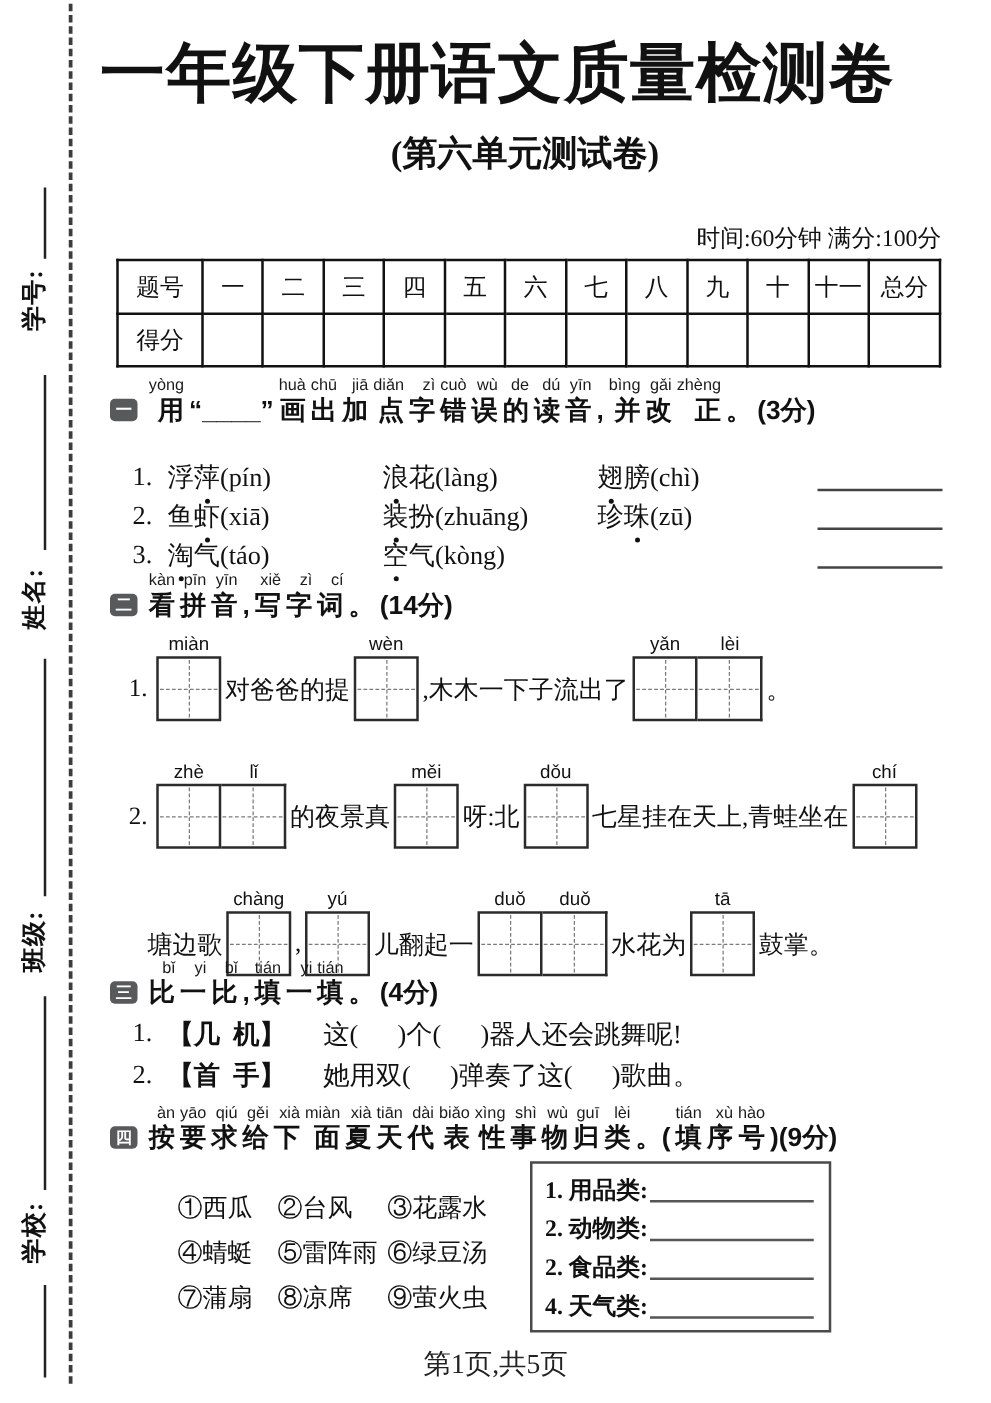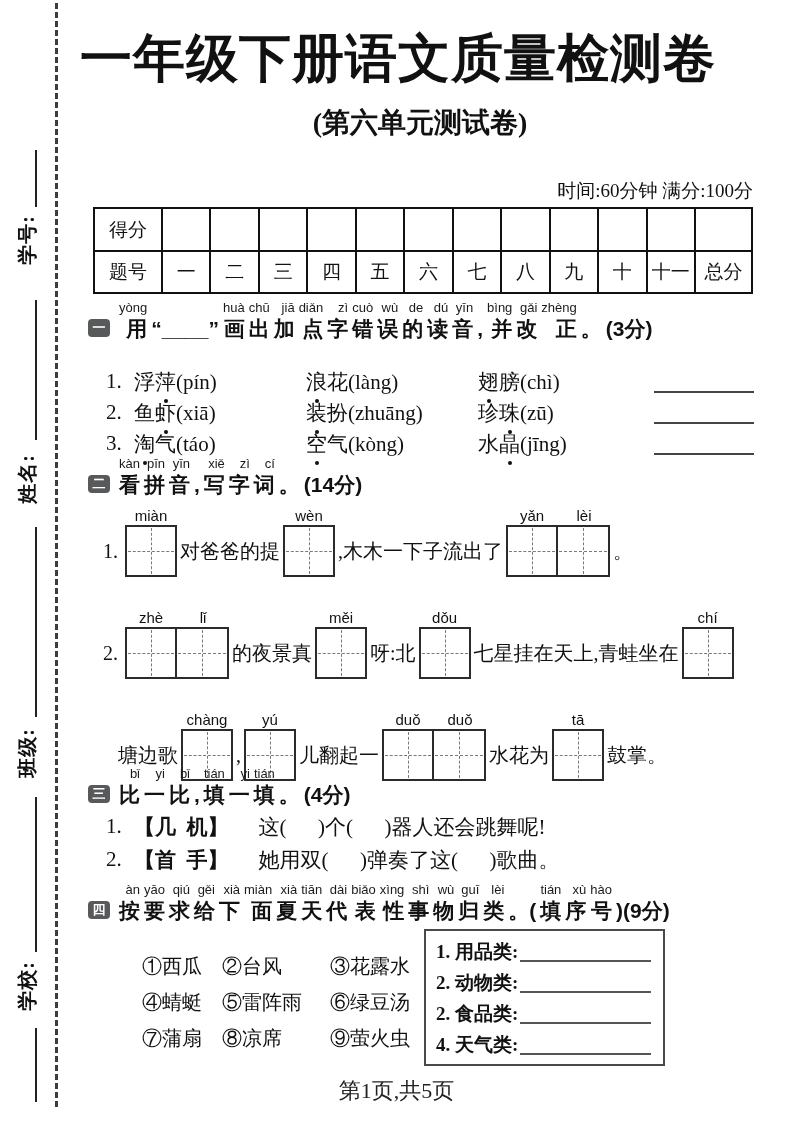--- a/index.html
+++ b/index.html
@@ -62,21 +62,21 @@
   .gcell::after{content:"";position:absolute;top:1px;bottom:1px;left:50%;border-left:1.5px dashed #7a7a7a;}
 
   
   #q3-rows{position:absolute;top:810px;left:106px;width:648px;}
   .q3row{display:flex;align-items:center;height:33px;font-size:21px;white-space:pre;}
   .q3opt{font-weight:600;margin-right:30px;}
 
   
   #q4-items{position:absolute;top:948px;left:100px;width:310px;}
   .q4row{display:flex;height:36px;align-items:center;font-size:20px;}
-  .q4item:nth-child(1){width:104px;margin-left:42px;}.q4item:nth-child(2){width:114px;}.q4item:nth-child(3){width:130px;text-align:right;}
+  .q4item:nth-child(1){width:104px;margin-left:42px;}.q4item:nth-child(2){width:114px;}.q4item:nth-child(3){width:130px;}
   .catbox{position:absolute;top:929px;left:424px;width:241px;height:137px;border:2px solid #4a4a4a;
           box-sizing:border-box;padding:6px 12px 6px 10px;display:flex;flex-direction:column;justify-content:space-between;}
   .catrow{display:flex;align-items:flex-end;height:28px;text-align:center;}
   .catlabel{font-size:19px;font-weight:600;white-space:pre;}
   .catline{flex:1;border-bottom:2px solid #555;margin:0 0 3px 2px;height:18px;}
 
   
   .footer{position:absolute;top:1076px;left:0;width:793px;text-align:center;font-size:22px;color:#222;}
 
   
@@ -102,50 +102,50 @@
   <div class="sline sl3"></div>
   <div class="sline sl4"></div>
   <div class="sline sl5"></div>
 
   <div class="title">一年级下册语文质量检测卷</div>
   <div class="subtitle">(第六单元测试卷)</div>
   <div class="meta">时间:60分钟  满分:100分</div>
 
   <table class="score">
     <tbody>
-      <tr id="score-row2">
-          <td>得分</td>
-          <td></td>
-          <td></td>
-          <td></td>
-          <td></td>
-          <td></td>
-          <td></td>
-          <td></td>
-          <td></td>
-          <td></td>
-          <td></td>
-          <td></td>
-          <td></td>
-        </tr>
       <tr id="score-row1">
           <td>题号</td>
           <td>一</td>
           <td>二</td>
           <td>三</td>
           <td>四</td>
           <td>五</td>
           <td>六</td>
           <td>七</td>
           <td>八</td>
           <td>九</td>
           <td>十</td>
           <td>十一</td>
           <td>总分</td>
         </tr>
+      <tr id="score-row2">
+          <td>得分</td>
+          <td></td>
+          <td></td>
+          <td></td>
+          <td></td>
+          <td></td>
+          <td></td>
+          <td></td>
+          <td></td>
+          <td></td>
+          <td></td>
+          <td></td>
+          <td></td>
+        </tr>
     </tbody>
   </table>
 
   <div class="qheader" id="q1-header">
     <div class="qmark">一</div>
     <div class="rubyline">
         <span class="rb">
           <span class="py">yòng</span>
           <span class="zi">用</span>
         </span>
@@ -215,21 +215,21 @@
         </span>
         <span class="rb">
           <span class="py"></span>
           <span class="zi">(3分)</span>
         </span>
       </div>
   </div>
   <div id="q1-rows">
       <div class="q1row"><span class="q1num">1.</span><span class="wcol0">浮<span class="dotch">萍</span>(pín)</span><span class="wcol1"><span class="dotch">浪</span>花(làng)</span><span class="wcol2"><span class="dotch">翅</span>膀(chì)</span><span class="ansline"></span></div>
       <div class="q1row"><span class="q1num">2.</span><span class="wcol0">鱼<span class="dotch">虾</span>(xiā)</span><span class="wcol1"><span class="dotch">装</span>扮(zhuāng)</span><span class="wcol2">珍<span class="dotch">珠</span>(zū)</span><span class="ansline"></span></div>
-      <div class="q1row"><span class="q1num">3.</span><span class="wcol0"><span class="dotch">淘</span>气(táo)</span><span class="wcol1"><span class="dotch">空</span>气(kòng)</span><span class="wcol2">水<span class="dotch">晶</span>(jīng)</span><span class="ansline"></span></div>
+      <div class="q1row"><span class="q1num">3.</span><span class="wcol0"><span class="dotch">淘</span>气(táo)</span><span class="wcol1"><span class="dotch">空</span>气(kòng)</span><span class="ansline"></span></div>
     </div>
 
   <div class="qheader" id="q2-header">
     <div class="qmark">二</div>
     <div class="rubyline">
         <span class="rb">
           <span class="py">kàn</span>
           <span class="zi">看</span>
         </span>
         <span class="rb">

